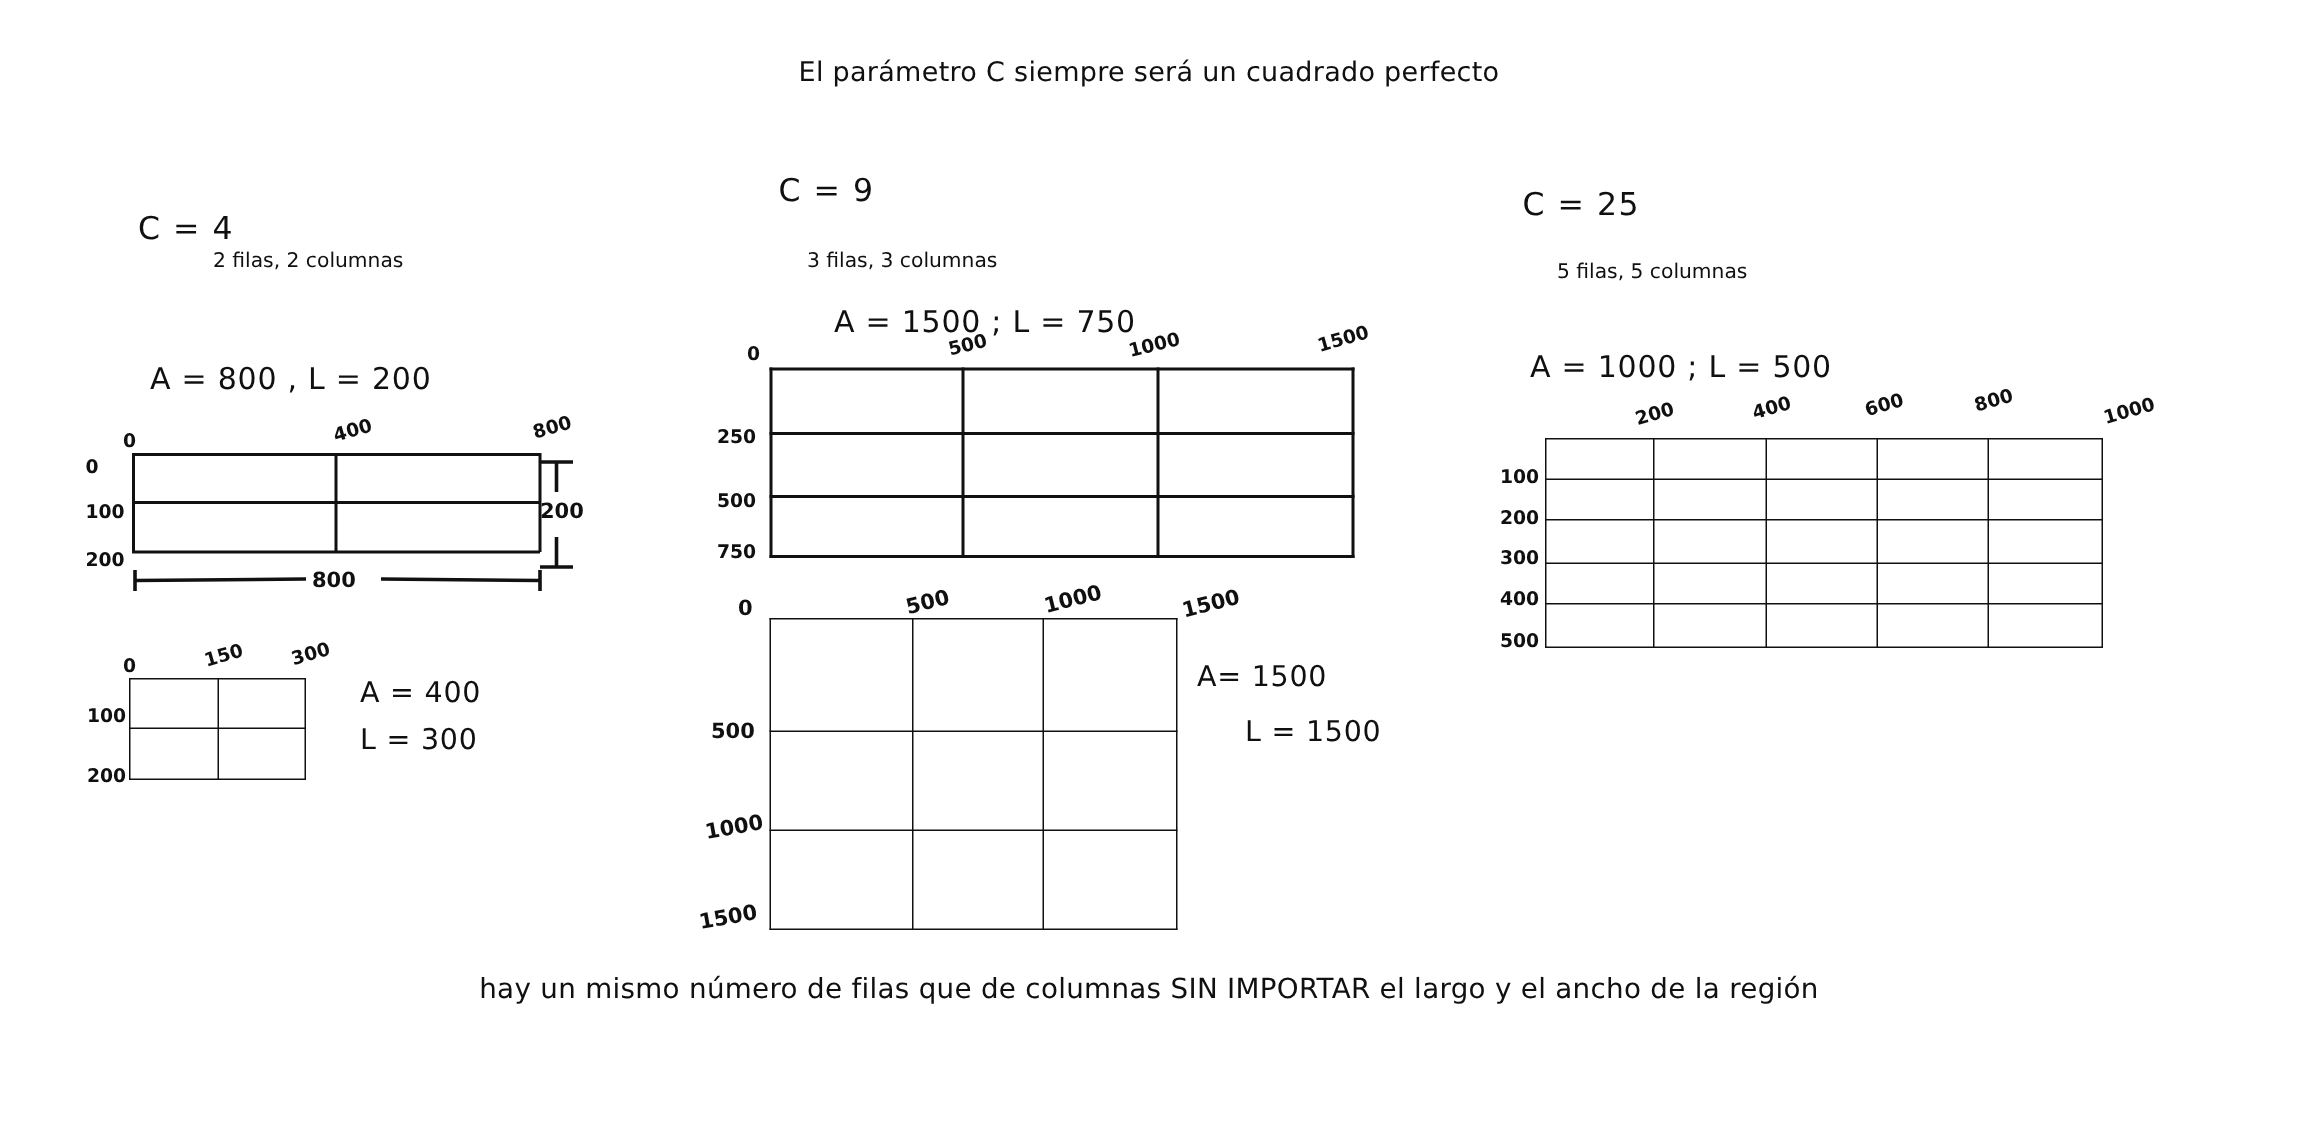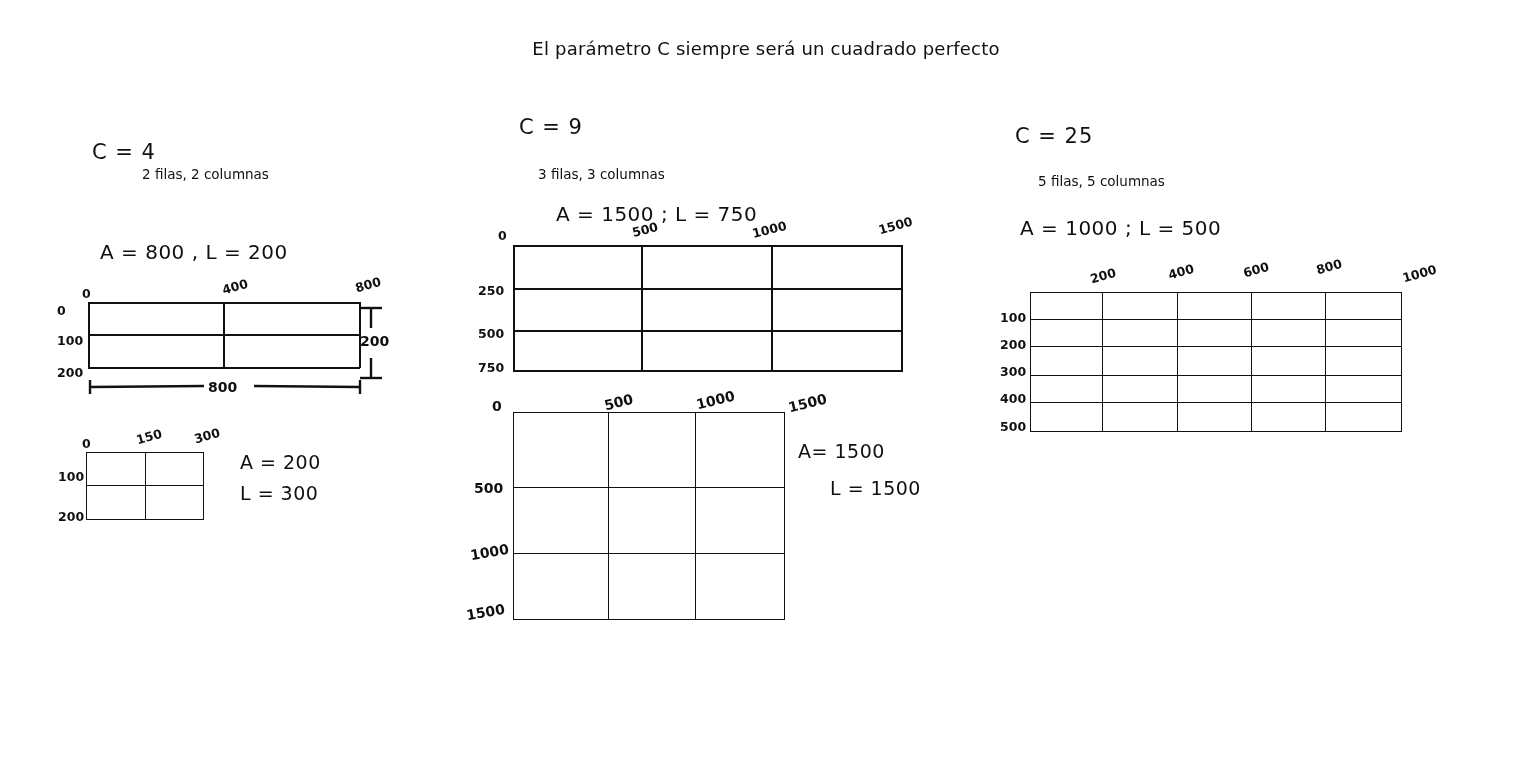--- a/index.html
+++ b/index.html
@@ -101,21 +101,21 @@
   <div class="ln h" style="top:66.6px;"></div>
   <div class="ln v" style="left:0;"></div>
   <div class="ln v" style="left:59px;"></div>
   <div class="ln v" style="left:116.6px;"></div>
 </div>
 <div class="abs hand tick" style="left:82px; top:436px;">0</div>
 <div class="abs hand tick" style="left:136px; top:429px; transform:rotate(-16deg);">150</div>
 <div class="abs hand tick" style="left:194px; top:428px; transform:rotate(-16deg);">300</div>
 <div class="abs hand tick" style="left:58px; top:469px;">100</div>
 <div class="abs hand tick" style="left:58px; top:509px;">200</div>
-<div class="abs hand big-al" style="left:240px; top:451px;">A = 200</div>
+<div class="abs hand big-al" style="left:240px; top:451px;">A = 400</div>
 <div class="abs hand big-al" style="left:240px; top:482px;">L = 300</div>
 
 <div class="abs hand c-label" style="left:519px; top:115px;">C = 9</div>
 <div class="abs hand c-sub" style="left:538px; top:166px;">3 filas, 3 columnas</div>
 
 <div class="abs hand al-label" style="left:556px; top:202px;">A = 1500 ;  L = 750</div>
 
 <div class="grid thick" style="left:513px; top:245px; width:390px; height:127px;">
   <div class="ln h" style="top:0;"></div>
   <div class="ln h" style="top:43px;"></div>
@@ -149,21 +149,21 @@
 <div class="abs hand tick-lg" style="left:696px; top:392px; transform:rotate(-14deg);">1000</div>
 <div class="abs hand tick-lg" style="left:788px; top:395px; transform:rotate(-14deg);">1500</div>
 <div class="abs hand tick-lg" style="left:474px; top:480px;">500</div>
 <div class="abs hand tick-lg" style="left:470px; top:544px; transform:rotate(-10deg);">1000</div>
 <div class="abs hand tick-lg" style="left:466px; top:604px; transform:rotate(-10deg);">1500</div>
 <div class="abs hand big-al" style="left:798px; top:440px;">A= 1500</div>
 <div class="abs hand big-al" style="left:830px; top:477px;">L = 1500</div>
 
 <div class="abs hand c-label" style="left:1015px; top:124px;">C = 25</div>
 <div class="abs hand c-sub" style="left:1038px; top:173px;">5 filas, 5 columnas</div>
-<div class="abs hand al-label" style="left:1020px; top:216px;text-align:center;">A = 1000 ;  L = 500</div>
+<div class="abs hand al-label" style="left:1020px; top:232px;text-align:center;">A = 1000 ;  L = 500</div>
 
 <div class="grid" style="left:1030px; top:292px; width:372px; height:140px;">
   <div class="ln h" style="top:0;"></div>
   <div class="ln h" style="top:27px;"></div>
   <div class="ln h" style="top:54px;"></div>
   <div class="ln h" style="top:83px;"></div>
   <div class="ln h" style="top:110px;"></div>
   <div class="ln h" style="top:138.6px;"></div>
   <div class="ln v" style="left:0;"></div>
   <div class="ln v" style="left:72px;"></div>
@@ -177,13 +177,14 @@
 <div class="abs hand tick" style="left:1243px; top:262px; transform:rotate(-16deg);">600</div>
 <div class="abs hand tick" style="left:1316px; top:259px; transform:rotate(-16deg);">800</div>
 <div class="abs hand tick" style="left:1402px; top:266px; transform:rotate(-16deg);">1000</div>
 <div class="abs hand tick" style="left:1000px; top:310px;">100</div>
 <div class="abs hand tick" style="left:1000px; top:337px;">200</div>
 <div class="abs hand tick" style="left:1000px; top:364px;">300</div>
 <div class="abs hand tick" style="left:1000px; top:391px;">400</div>
 <div class="abs hand tick" style="left:1000px; top:419px;">500</div>
 
 <div class="abs hand" id="footer">
+  <div>hay un mismo número de filas que de columnas SIN IMPORTAR el largo y el ancho de la región</div>
 </div>
 
 </body></html>

